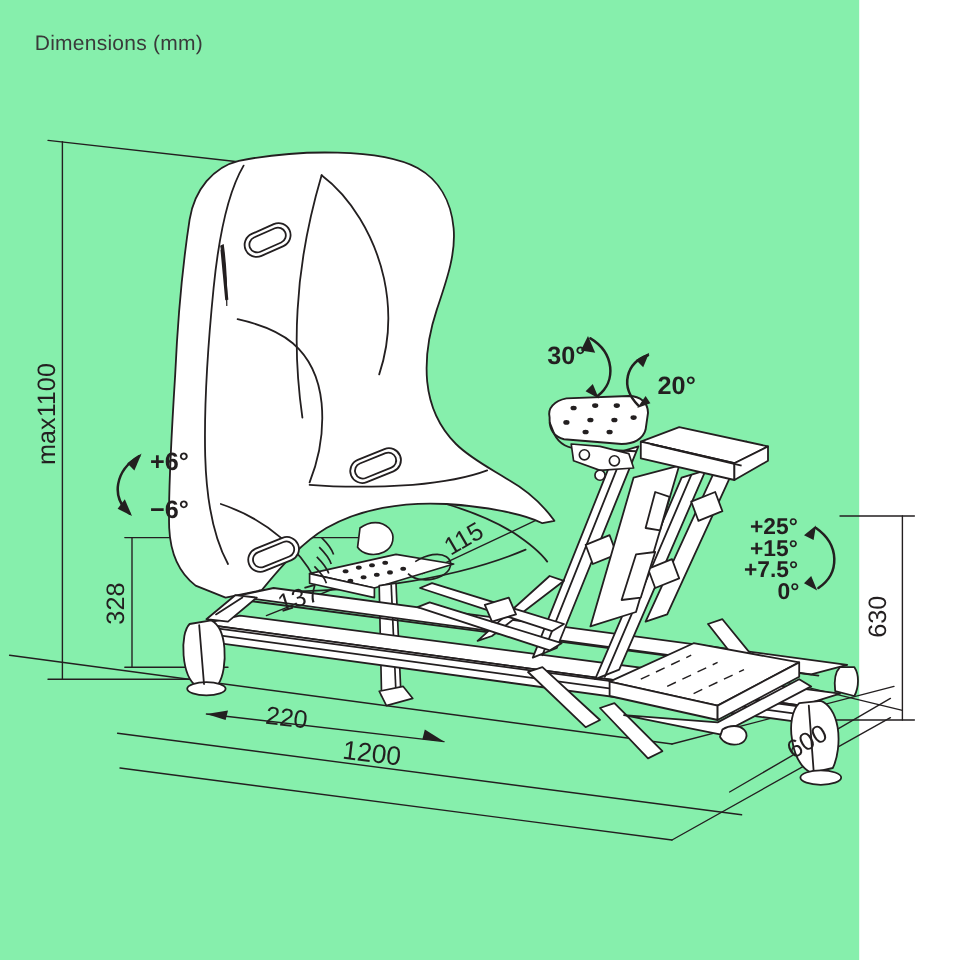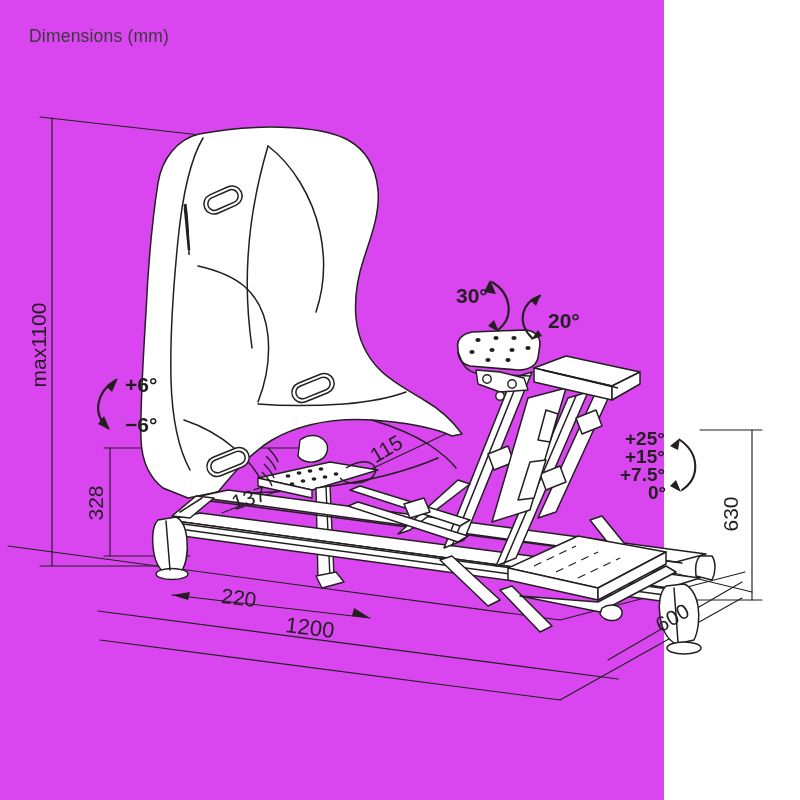--- a/index.html
+++ b/index.html
@@ -9,23 +9,23 @@
   }
   body {
     width: 800px;
     height: 800px;
     overflow: hidden;
     font-family: "Liberation Sans", sans-serif;
     color: #231f20;
   }
   #root {
     position: relative;
-    width: 664px;
+    width: 716px;
     height: 800px;
-    background: #d946ef;
+    background: #86efac;
   }
   #title {
     position: absolute;
     left: 29px;
     top: 26px;
     font-size: 17.5px;
     letter-spacing: 0.2px;
     color: #3a3a3a;
     font-family: "Liberation Sans", sans-serif;
     white-space: nowrap;

